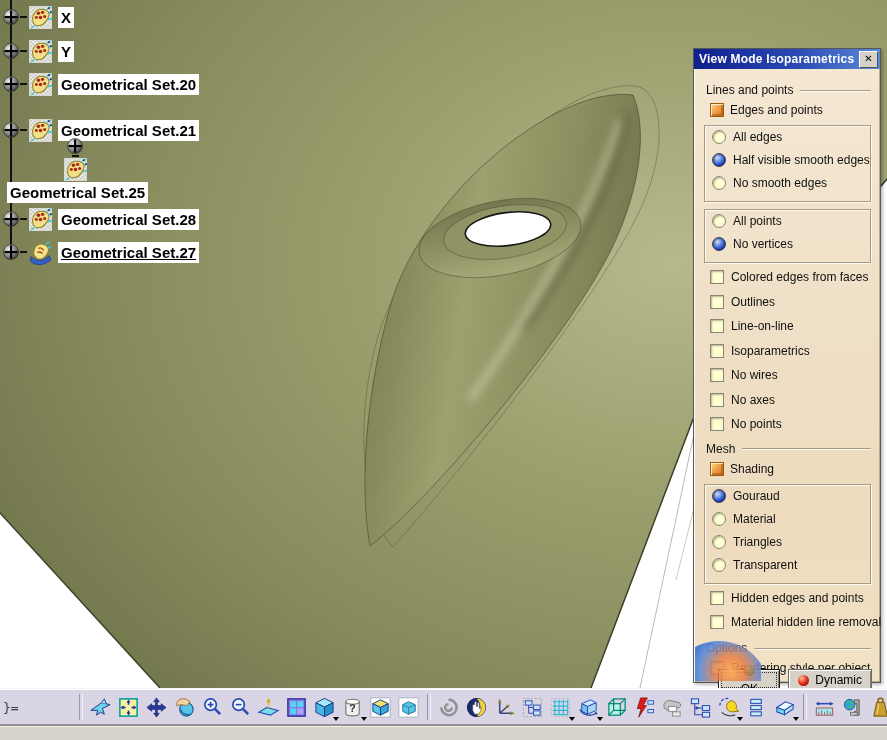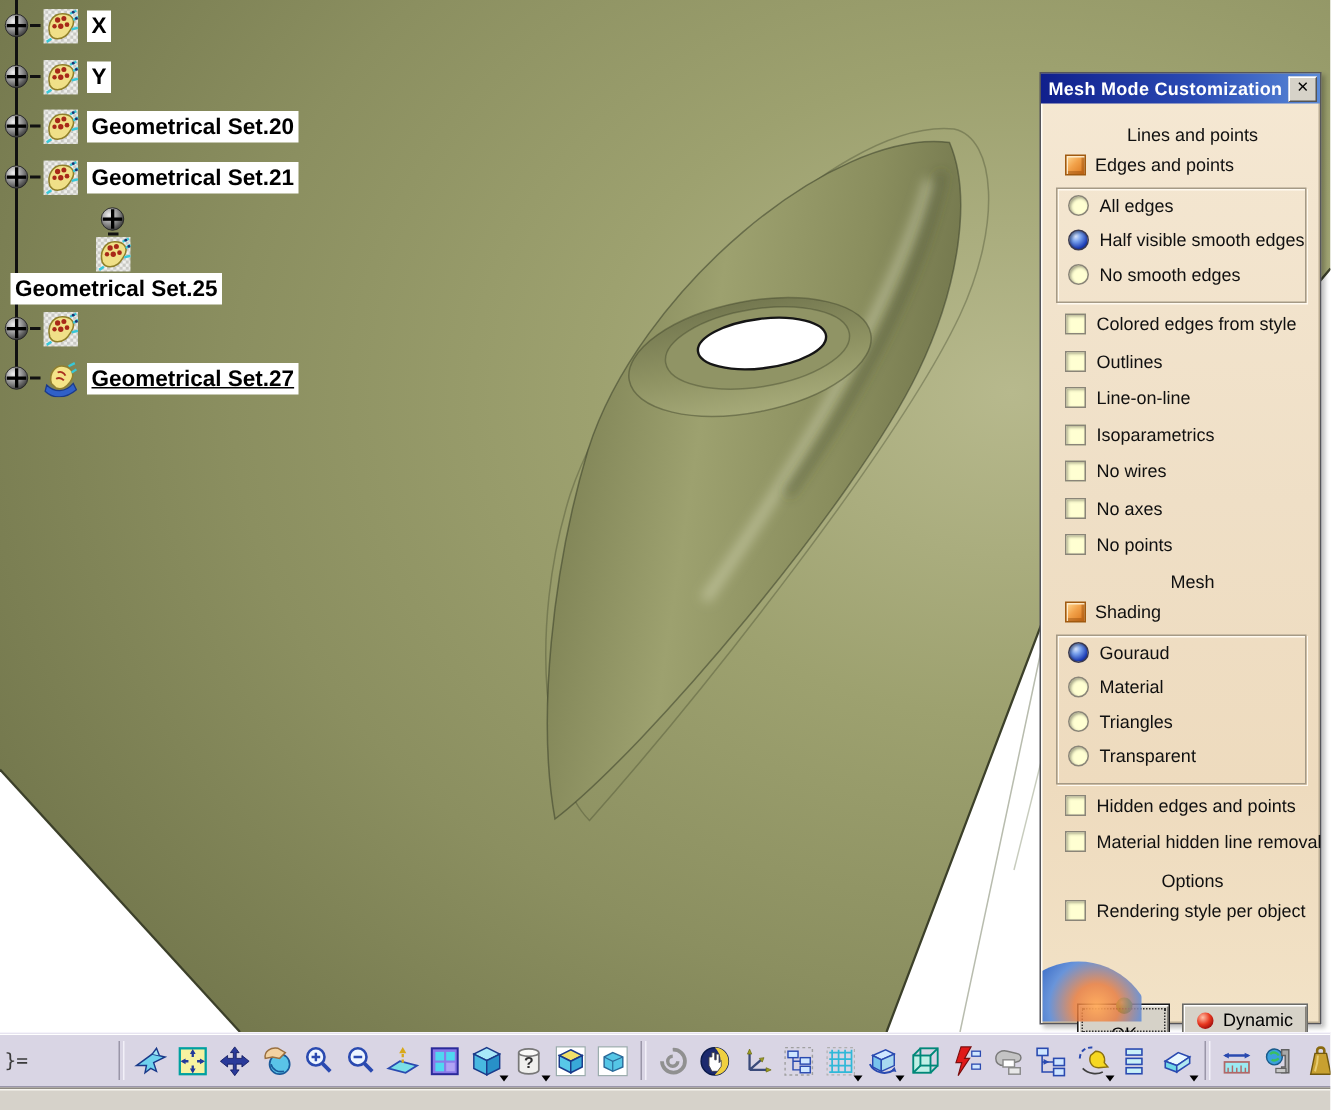--- a/index.html
+++ b/index.html
@@ -21,21 +21,21 @@
   .dialog{position:absolute;left:693px;top:48px;width:186px;height:633px;z-index:3;
           border:1px solid #55555a;background:linear-gradient(180deg,#f5e8d3 0%,#efdfc6 45%,#eedbbE 75%,#f2e2c6 100%);
           box-shadow:inset 1px 1px 0 #fffdf8,inset -1px -1px 0 #b9ab92,2px 2px 3px rgba(0,0,0,.25);}
   .titlebar{height:20px;display:flex;align-items:center;padding:0 2px 0 5px;
             background:linear-gradient(90deg,#101f8c 0%,#2a4ab4 55%,#5a8ad8 100%);}
   .title{color:#fff;font-size:12px;font-weight:bold;flex:1;white-space:nowrap;letter-spacing:.2px;}
   .closebtn{width:17px;height:15px;background:#d6d2c8;border:1px solid #fff;
             border-right-color:#555;border-bottom-color:#555;color:#000;font-size:10px;font-weight:bold;
             display:flex;align-items:center;justify-content:center;line-height:1;}
   .dlg-body{position:relative;padding:12px 7px 0 8px;font-size:12px;color:#101010;}
-  .sect-label{display:flex;align-items:center;margin:2px 0 6px 15px;white-space:nowrap;flex-direction:column;}
+  .sect-label{display:flex;align-items:center;margin:2px 0 6px 4px;white-space:nowrap;}
   .rule{flex:1;height:1px;background:#a59a86;box-shadow:0 1px 0 #fffaf0;margin-left:7px;margin-right:2px;}
   .toggle-row{display:flex;align-items:center;gap:6px;margin:0 0 8px 8px;}
   .orange-icon{width:12px;height:12px;flex:0 0 auto;background:linear-gradient(135deg,#ffd992 0%,#f2a24a 45%,#d8741c 100%);
                border:1px solid #a05a10;box-shadow:inset 1px 1px 0 rgba(255,240,210,.9),inset -2px -2px 0 rgba(130,60,0,.35);}
   .groupbox{border:1px solid #a59a86;box-shadow:1px 1px 0 #fffaf0,inset 1px 1px 0 #fffaf0;
             margin:0 2px 7px 2px;padding:4px 6px 2px 7px;}
   .opt-row{display:flex;align-items:center;gap:7px;margin-bottom:9px;white-space:nowrap;}
   .radio{width:12px;height:12px;flex:0 0 auto;border-radius:50%;background:#ffffd2;
          border:1px solid #8a8578;box-shadow:inset 1px 1px 2px rgba(0,0,0,.35);}
   .radio.on{background:radial-gradient(circle at 35% 30%,#d8e6ff 0%,#77a0ec 30%,#1c3cb4 70%,#0a1a78 100%);
@@ -327,21 +327,21 @@
       <div class="tree-row" style="top: 70px;">
         <svg class="plus-node" viewBox="0 0 18 18">
           <use href="#icon-plus-node"></use>
         </svg>
         <span class="tree-dash"></span>
         <svg class="tree-icon" viewBox="0 0 24 24">
           <use href="#icon-geoset"></use>
         </svg>
         <span class="tree-label">Geometrical Set.20</span>
       </div>
-      <div class="tree-row" style="top: 104px; justify-content: center;">
+      <div class="tree-row" style="top: 116px; justify-content: center;">
         <svg class="plus-node" viewBox="0 0 18 18">
           <use href="#icon-plus-node"></use>
         </svg>
         <span class="tree-dash"></span>
         <svg class="tree-icon" viewBox="0 0 24 24">
           <use href="#icon-geoset"></use>
         </svg>
         <span class="tree-label">Geometrical Set.21</span>
       </div>
       <div class="tree-row" style="top: 137px; flex-direction: column;">
@@ -355,36 +355,37 @@
         <span class="tree-label">Geometrical Set.25</span>
       </div>
       <div class="tree-row" style="top: 205px;">
         <svg class="plus-node" viewBox="0 0 18 18">
           <use href="#icon-plus-node"></use>
         </svg>
         <span class="tree-dash"></span>
         <svg class="tree-icon" viewBox="0 0 24 24">
           <use href="#icon-geoset"></use>
         </svg>
+        <span class="tree-label">Geometrical Set.28</span>
       </div>
       <div class="tree-row" style="top: 238px;">
         <svg class="plus-node" viewBox="0 0 18 18">
           <use href="#icon-plus-node"></use>
         </svg>
         <span class="tree-dash"></span>
         <svg class="tree-icon" viewBox="0 0 24 24">
           <use href="#icon-geoset-active"></use>
         </svg>
         <span class="tree-label underlined">Geometrical Set.27</span>
       </div>
     </div>
 
   <div class="dialog">
     <div class="titlebar">
-      <span class="title">Mesh Mode Customization</span>
+      <span class="title">View Mode Isoparametrics</span>
       <span class="closebtn">✕</span>
     </div>
     <div class="dlg-body">
 
       <div class="sect-label">
         <span>Lines and points</span>
         <span class="rule"></span>
       </div>
       <div class="toggle-row">
         <span class="orange-icon"></span>
@@ -397,24 +398,34 @@
           </div>
           <div class="opt-row">
             <span class="radio on"></span>
             <span>Half visible smooth edges</span>
           </div>
           <div class="opt-row">
             <span class="radio"></span>
             <span>No smooth edges</span>
           </div>
         </div>
+      <div class="groupbox" id="point-options">
+          <div class="opt-row">
+            <span class="radio"></span>
+            <span>All points</span>
+          </div>
+          <div class="opt-row">
+            <span class="radio on"></span>
+            <span>No vertices</span>
+          </div>
+        </div>
       <div class="checks" id="lines-checks">
           <div class="opt-row">
             <span class="checkbox"></span>
-            <span>Colored edges from style</span>
+            <span>Colored edges from faces</span>
           </div>
           <div class="opt-row">
             <span class="checkbox"></span>
             <span>Outlines</span>
           </div>
           <div class="opt-row">
             <span class="checkbox"></span>
             <span>Line-on-line</span>
           </div>
           <div class="opt-row">

